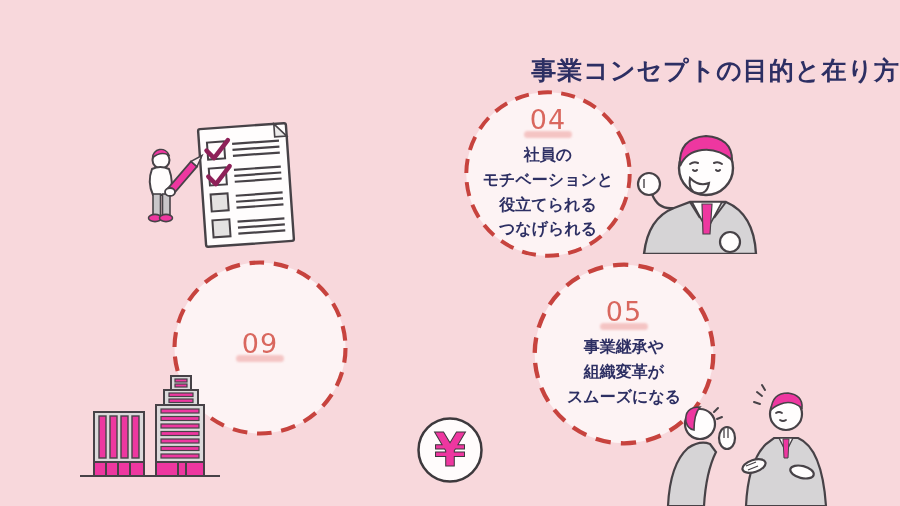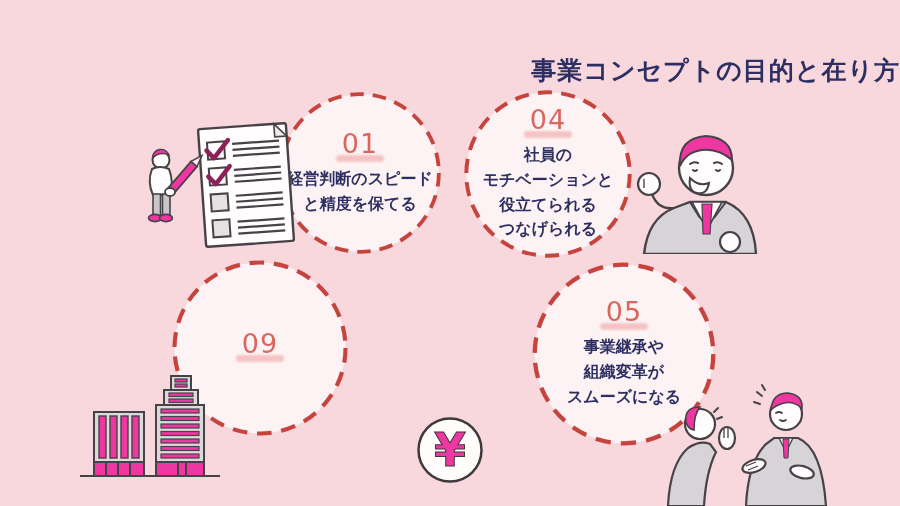--- a/index.html
+++ b/index.html
@@ -54,33 +54,20 @@
   .il-talk      { left:650px; top:380px; }
   .outline { stroke:#474247; }
 </style>
 </head>
 <body>
 
 <div class="canvas">
 
   <div class="page-title">事業コンセプトの目的と在り方</div>
 
-  <div class="circle c1">
-    <svg class="ring" viewBox="0 0 100 100">
-        <circle cx="50" cy="50" r="47.5"></circle>
-      </svg>
-    <div class="content">
-      <div class="num-wrap">
-        <span class="num">01</span>
-        <span class="num-underline"></span>
-      </div>
-      <div class="item-text">経営判断のスピード
-と精度を保てる</div>
-    </div>
-  </div>
 
   <div class="circle c2">
     <svg class="ring" viewBox="0 0 100 100">
         <circle cx="50" cy="50" r="47.5"></circle>
       </svg>
     <div class="content">
       <div class="num-wrap">
         <span class="num">04</span>
         <span class="num-underline"></span>
       </div>

